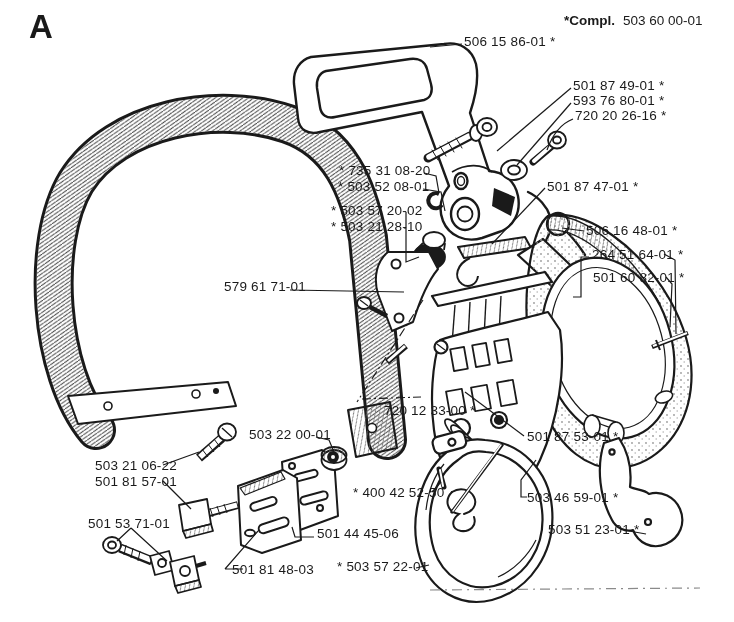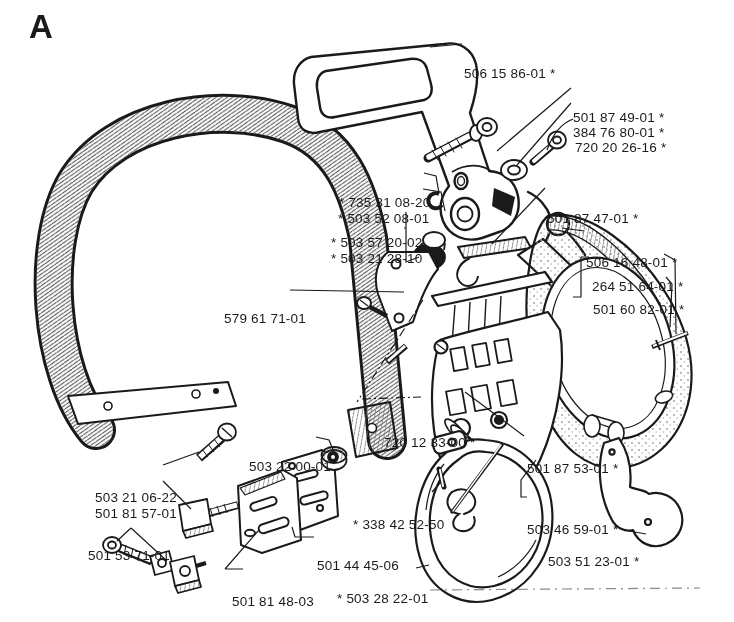--- a/index.html
+++ b/index.html
@@ -20,21 +20,20 @@
     position:absolute;left:564px;top:13px;
     font-size:13.5px;white-space:nowrap;
   }
   .compl .compl-prefix{font-weight:bold;margin-right:8px;}
   .plabel{
     position:absolute;
     white-space:nowrap;
     font-size:13.5px;
     letter-spacing:.2px;
     line-height:14px;
-    margin-top:32px;
   }
 </style>
 </head>
 <body>
 
 <div class="stage">
 
   <svg width="734" height="622" viewBox="0 0 734 622">
     <defs>
       <pattern id="hatch" width="4.5" height="4.5" patternUnits="userSpaceOnUse" patternTransform="rotate(10)">
@@ -303,40 +302,43 @@
       <path d="M 314 537 L 295 537 L 292 527"></path>
       <path d="M 629 531 L 646 534"></path>
       <path d="M 416 568 L 429 565"></path>
       <path d="M 225 569 L 243 569 M 225 569 L 258 531"></path>
       <path d="M 430 590 L 700 588" stroke="#8a8a8a" stroke-dasharray="10 5 2 5"></path>
     </g>
   </svg>
 
   <div class="variant">A</div>
 
+  <div class="compl">
+    <span class="compl-prefix">*Compl.</span><span class="compl-number">503 60 00-01</span>
+  </div>
 
   <div class="plabel" style="left:464px;top:35px">506 15 86-01 *</div>
   <div class="plabel" style="left:573px;top:79px">501 87 49-01 *</div>
-  <div class="plabel" style="left:573px;top:94px">384 76 80-01 *</div>
+  <div class="plabel" style="left:573px;top:94px">593 76 80-01 *</div>
   <div class="plabel" style="left:575px;top:109px">720 20 26-16 *</div>
   <div class="plabel" style="left:339px;top:164px">* 735 31 08-20</div>
   <div class="plabel" style="left:338px;top:180px">* 503 52 08-01</div>
   <div class="plabel" style="left:547px;top:180px">501 87 47-01 *</div>
   <div class="plabel" style="left:331px;top:204px">* 503 57 20-02</div>
   <div class="plabel" style="left:331px;top:220px">* 503 21 28-10</div>
   <div class="plabel" style="left:586px;top:224px">506 16 48-01 *</div>
   <div class="plabel" style="left:592px;top:248px">264 51 64-01 *</div>
   <div class="plabel" style="left:593px;top:271px">501 60 82-01 *</div>
   <div class="plabel" style="left:224px;top:280px">579 61 71-01</div>
   <div class="plabel" style="left:384px;top:404px">720 12 33-00 *</div>
   <div class="plabel" style="left:249px;top:428px">503 22 00-01</div>
   <div class="plabel" style="left:527px;top:430px">501 87 53-01 *</div>
   <div class="plabel" style="left:95px;top:459px">503 21 06-22</div>
   <div class="plabel" style="left:95px;top:475px">501 81 57-01</div>
-  <div class="plabel" style="left:353px;top:486px">* 338 42 52-50</div>
+  <div class="plabel" style="left:353px;top:486px">* 400 42 52-50</div>
   <div class="plabel" style="left:527px;top:491px">503 46 59-01 *</div>
   <div class="plabel" style="left:88px;top:517px">501 53 71-01</div>
   <div class="plabel" style="left:317px;top:527px">501 44 45-06</div>
   <div class="plabel" style="left:548px;top:523px">503 51 23-01 *</div>
-  <div class="plabel" style="left:337px;top:560px">* 503 28 22-01</div>
+  <div class="plabel" style="left:337px;top:560px">* 503 57 22-01</div>
   <div class="plabel" style="left:232px;top:563px">501 81 48-03</div>
 
 </div>
 
 </body></html>

